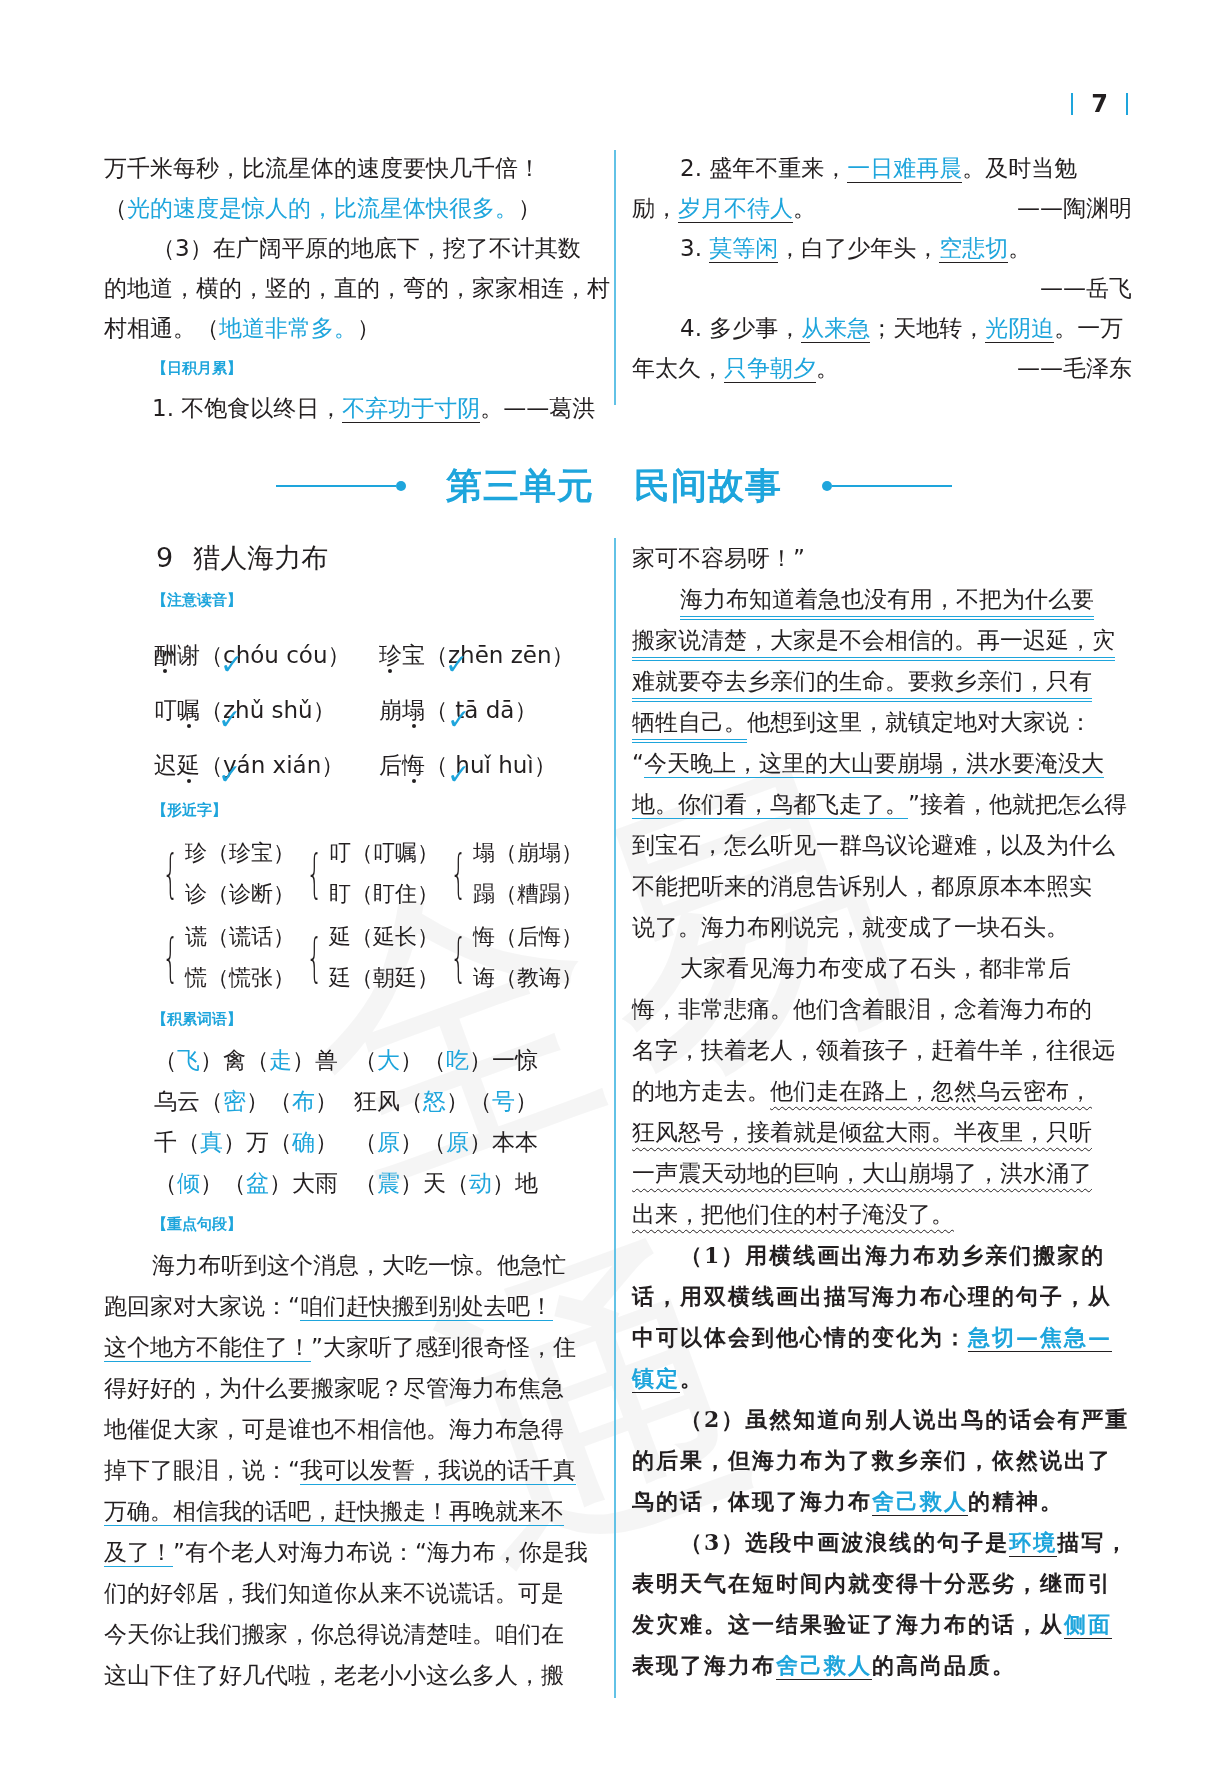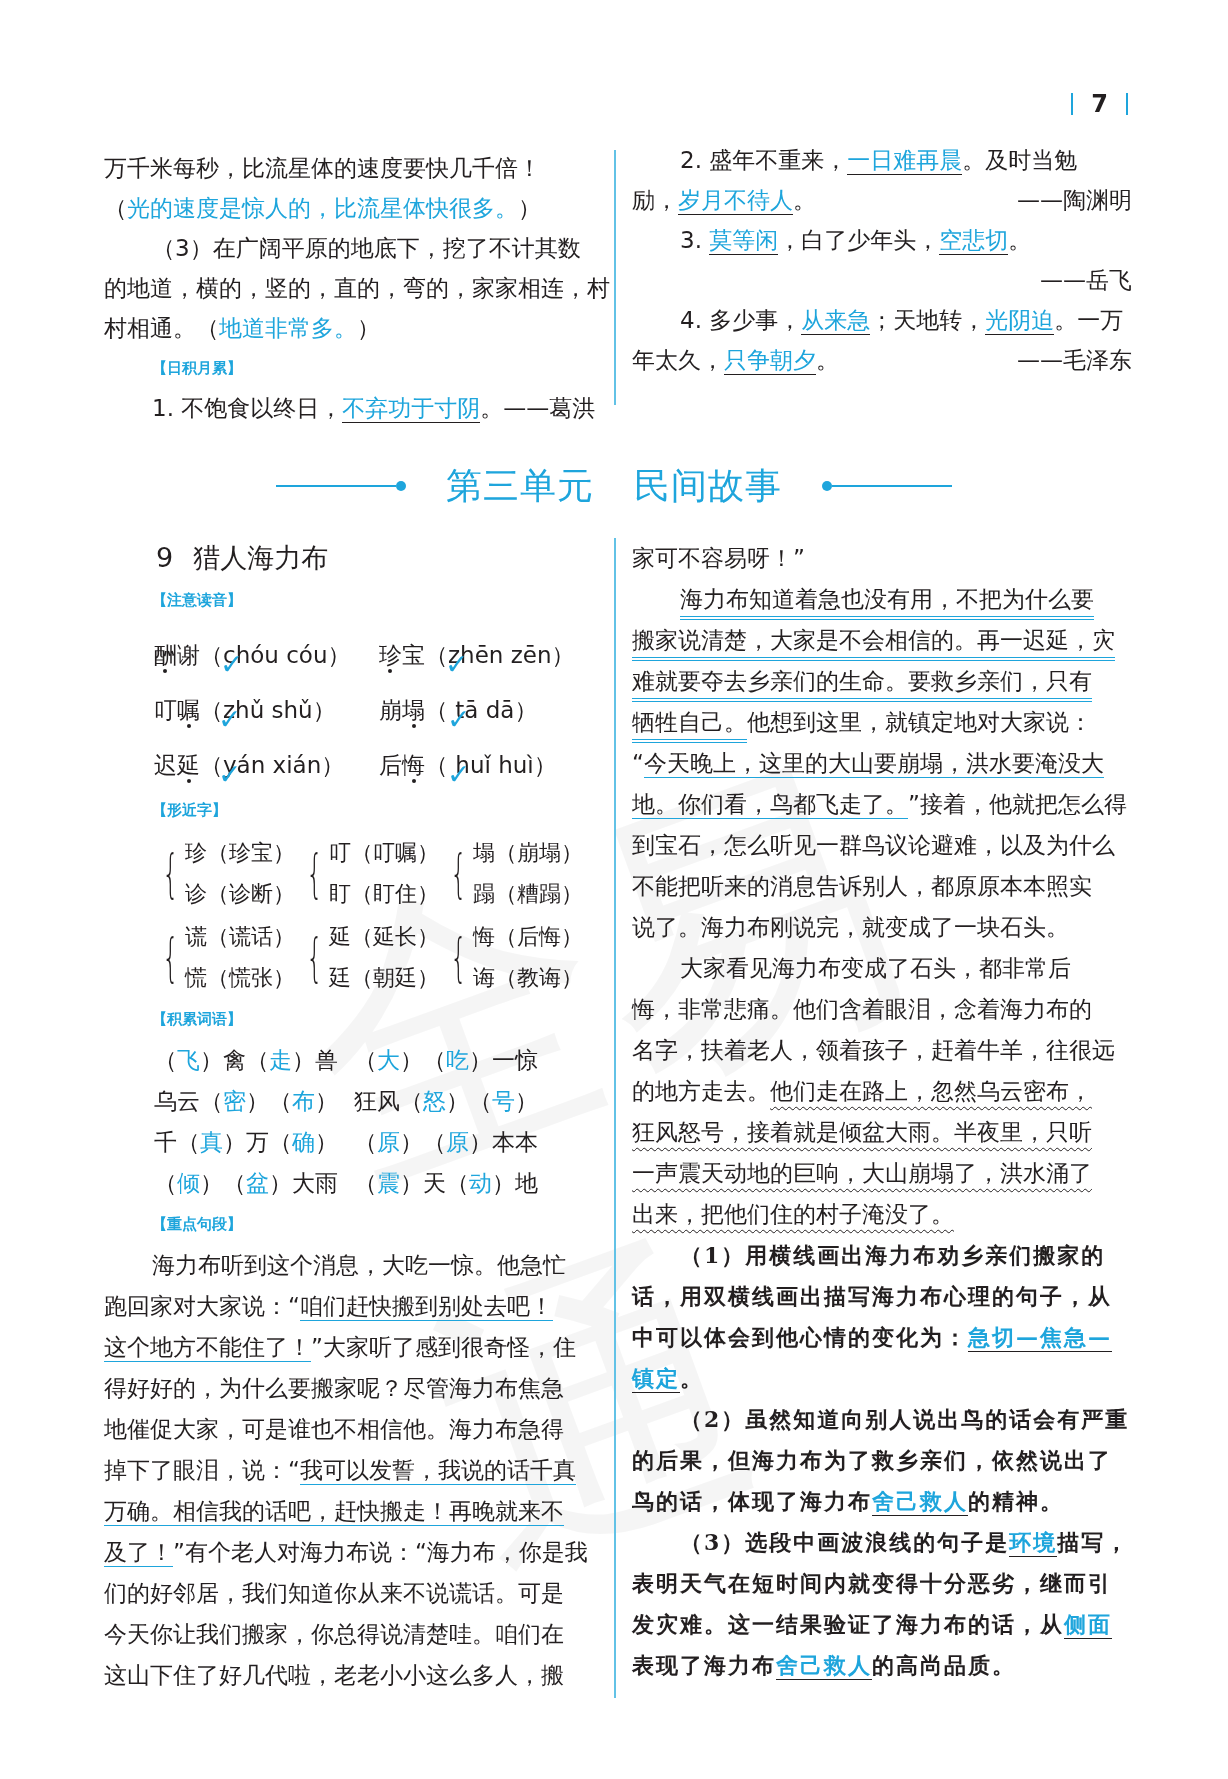--- a/index.html
+++ b/index.html
@@ -20,31 +20,31 @@
   .page-num {
     position: absolute; top: 90px; right: 100px; display: flex; align-items: center; gap: 18px;
     font-size: 24px; font-weight: bold;
   }
   .page-num .bar { width: 2px; height: 22px; background: #1ea5dc; }
 
   
   .col { position: absolute; line-height: 40px; }
   .col p { white-space: nowrap; }
   .top-left { left: 104px; top: 148px; width: 500px; }
-  .top-right { left: 632px; top: 140px; width: 500px; }
+  .top-right { left: 632px; top: 148px; width: 500px; }
   .divider { position: absolute; left: 614px; width: 2px; background: #62c2e6; }
   .indent { padding-left: 48px; }
   .sec-head { color: #1ea5dc; font-weight: bold; font-size: 15px; }
   .author { float: right; }
 
   
   .unit-banner { position: absolute; top: 458px; left: 272px; width: 684px; height: 56px; display: flex; align-items: center; justify-content: center; }
   .unit-banner .line { height: 2px; background: #1ea5dc; width: 120px; }
   .unit-banner .dot { width: 10px; height: 10px; border-radius: 50%; background: #1ea5dc; }
-  .unit-banner .title { color: #1ea5dc; font-weight: normal; font-size: 36px; margin: 12px 40px; letter-spacing: 1px; white-space: nowrap; }
+  .unit-banner .title { color: #1ea5dc; font-weight: bold; font-size: 36px; margin: 12px 40px; letter-spacing: 1px; white-space: nowrap; }
   .unit-banner .title span + span { margin-left: 40px; }
 
   .lesson-title { position: absolute; left: 156px; top: 540px; font-size: 27px; }
   .lesson-title .num { margin-right: 20px; }
 
   .left2 { position: absolute; left: 104px; top: 580px; width: 500px; line-height: 41px; }
   .pinyin-row { display: flex; height: 55px; align-items: flex-end; padding-left: 50px; position: relative; }
   .pinyin-item { width: 228px; white-space: nowrap; position: relative; }
   .pinyin-item .dot { position: absolute; width: 4px; height: 4px; background: #231f20; border-radius: 50%; top: 34px; }
   .check { position: absolute; top: 16px; color: #1ea5dc; font-size: 28px; line-height: 1; }

